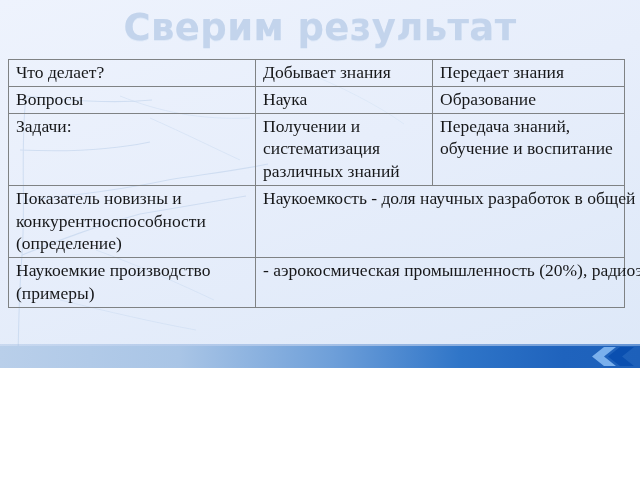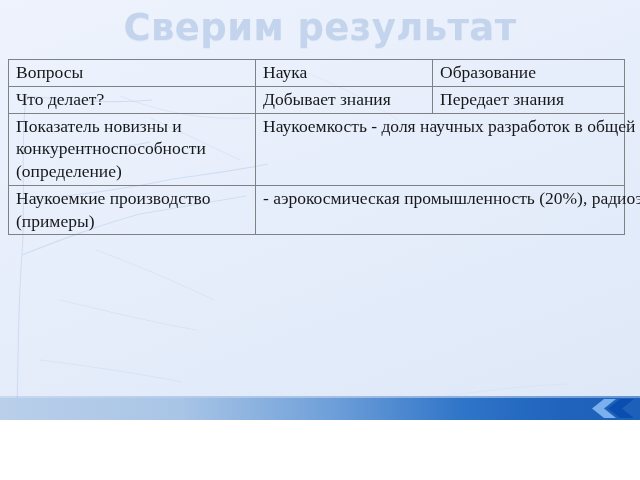--- a/index.html
+++ b/index.html
@@ -9,21 +9,21 @@
   body {
     width: 640px;
     height: 480px;
     overflow: hidden;
     font-family: "Liberation Serif", serif;
   }
 
   #slide {
     position: relative;
     width: 640px;
-    height: 420px;
+    height: 368px;
     overflow: hidden;
     background: linear-gradient(160deg, #eef3fd 0%, #e7eefb 45%, #dde8f8 100%);
   }
 
   
   .bg-art {
     position: absolute;
     inset: 0;
     pointer-events: none;
   }
@@ -153,31 +153,36 @@
 
   <div id="tbl-wrap">
     <table class="cmp">
       <colgroup>
           <col class="c1">
           <col class="c2">
           <col class="c3">
         </colgroup>
       <tbody>
         <tr>
+          <td>Что делает?</td>
+          <td> Добывает знания</td>
+          <td> Передает знания</td>
+        </tr>
+
+        <tr>
           <td>Вопросы</td>
           <td class="pad-l">Наука</td>
           <td>Образование</td>
         </tr>
 
         <tr>
-          <td>Что делает?</td>
-          <td> Добывает знания</td>
-          <td> Передает знания</td>
-        </tr>
-
+          <td> Задачи:</td>
+          <td> Получении и систематизация различных знаний</td>
+          <td> Передача знаний, обучение и воспитание</td>
+        </tr>
 
         <tr>
           <td> Показатель новизны и конкурентноспособности (определение)</td>
           <td class="merged" colspan="2">
             <span class="ov"> Наукоемкость - доля научных разработок в общей стоимости затрат на ее производство</span>
           </td>
         </tr>
 
         <tr>
           <td> Наукоемкие производство (примеры)</td>

